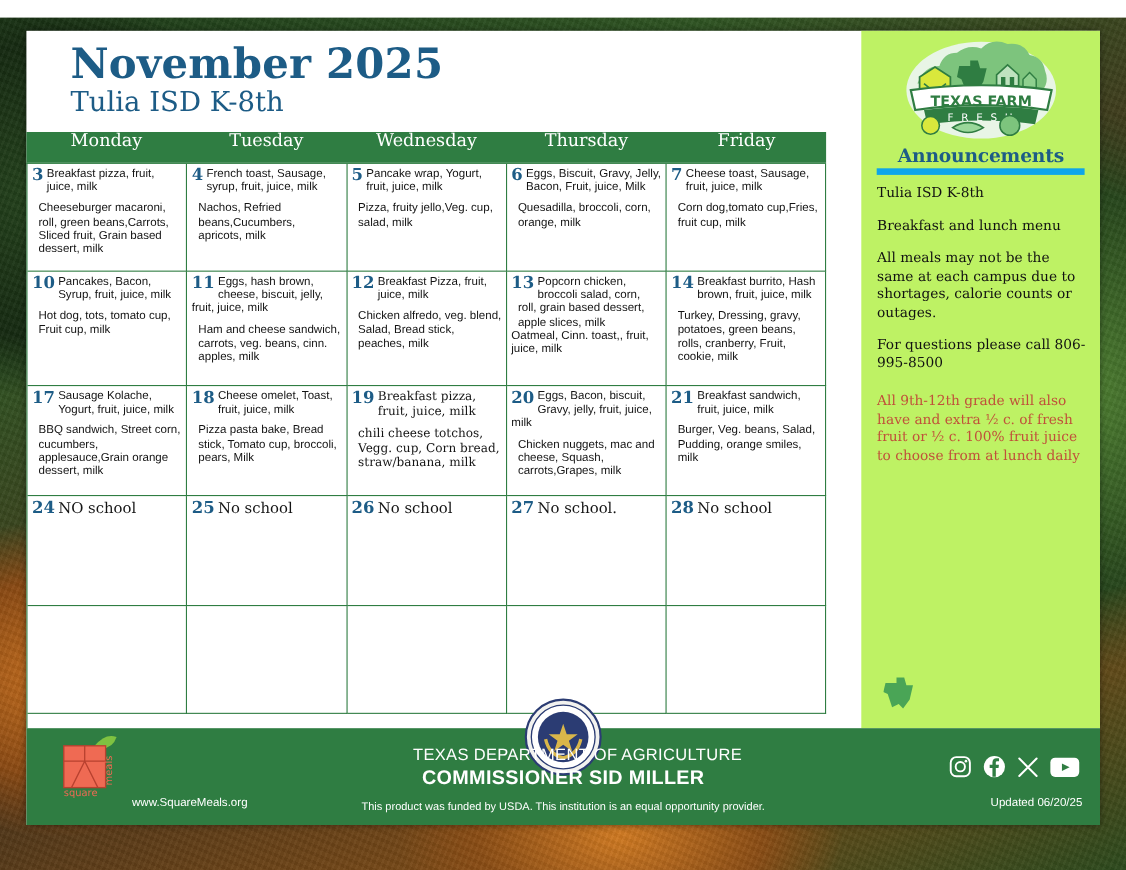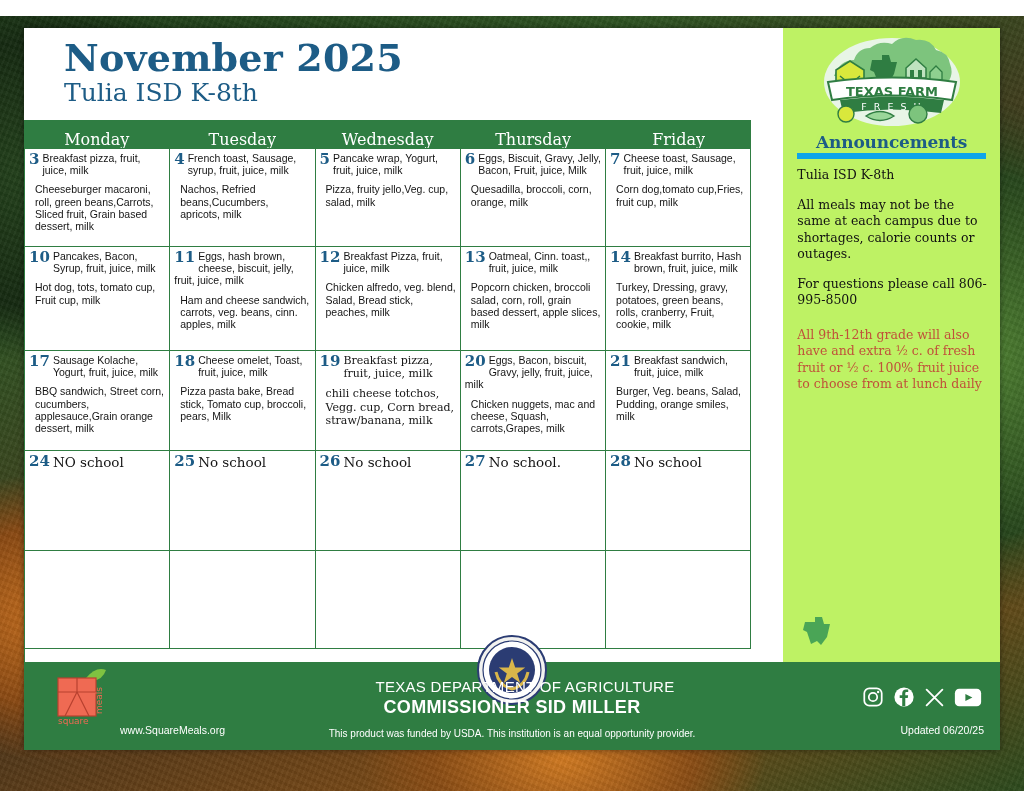--- a/index.html
+++ b/index.html
@@ -62,21 +62,21 @@
     color: #1d5c86;
     line-height: 1.05;
     margin: 0;
   }
 
   
   .weekdays {
     display: flex;
     background: #2f7d42;
     height: 28px;
-    align-items: flex-end;
+    align-items: flex-start;
   }
   .weekday {
     flex: 1 1 0;
     text-align: center;
     color: #ffffff;
     font-family: "DejaVu Serif", serif;
     font-size: 16px;
     line-height: 1;
   }
 
@@ -247,22 +247,22 @@
             <p class="meal breakfast">Eggs, hash brown, cheese, biscuit, jelly, fruit, juice, milk</p>
             <p class="meal lunch">Ham and cheese sandwich, carrots, veg. beans, cinn. apples, milk</p>
           </div>
           <div class="cell">
             <span class="daynum">12</span>
             <p class="meal breakfast">Breakfast Pizza,  fruit, juice, milk</p>
             <p class="meal lunch">Chicken alfredo,  veg. blend, Salad, Bread stick, peaches, milk</p>
           </div>
           <div class="cell">
             <span class="daynum">13</span>
+            <p class="meal lunch">Popcorn chicken, broccoli salad, corn, roll, grain based dessert, apple slices, milk</p>
             <p class="meal breakfast">Oatmeal, Cinn. toast,, fruit, juice, milk</p>
-            <p class="meal lunch">Popcorn chicken, broccoli salad, corn, roll, grain based dessert, apple slices, milk</p>
           </div>
           <div class="cell">
             <span class="daynum">14</span>
             <p class="meal breakfast">Breakfast burrito, Hash brown, fruit, juice, milk</p>
             <p class="meal lunch">Turkey, Dressing, gravy, potatoes, green beans, rolls, cranberry, Fruit, cookie, milk</p>
           </div>
           <div class="cell">
             <span class="daynum">17</span>
             <p class="meal breakfast">Sausage Kolache, Yogurt,  fruit, juice, milk</p>
             <p class="meal lunch">BBQ sandwich, Street corn, cucumbers, applesauce,Grain orange dessert,  milk</p>
@@ -340,20 +340,21 @@
           <circle cx="24" cy="78" r="8" fill="#d9e83c" stroke="#2f7d42" stroke-width="1.4"></circle>
           <path d="M44 80 q14-9 28 0 q-14 9-28 0z" fill="#9ad79a" stroke="#2f7d42" stroke-width="1.4"></path>
           <circle cx="96" cy="78" r="9" fill="#7dc47d" stroke="#2f7d42" stroke-width="1.4"></circle>
         </svg>
       </div>
 
       <div class="ann-head">Announcements</div>
 
       <div class="ann-body" id="ann-body">
           <p class="ann-p">Tulia ISD K-8th</p>
+          <p class="ann-p">Breakfast and lunch menu</p>
           <p class="ann-p">All meals may not be the same at each campus due to shortages, calorie counts or outages.</p>
           <p class="ann-p">For questions please call 806-995-8500</p>
           <p class="ann-p red">All 9th-12th grade will also have and extra ½ c. of fresh fruit or ½ c. 100% fruit juice to choose from at lunch daily</p>
         </div>
 
       <div class="tx-shape">
         <svg width="28" height="30" viewBox="0 0 28 30">
           <path d="M2 6 h10 v-5 h7 l2 7 h6 l-3 13 l-6 8 l-4-4 l-6 3 l-4-12 l-4-2 z" fill="#4aa556"></path>
         </svg>
       </div>

